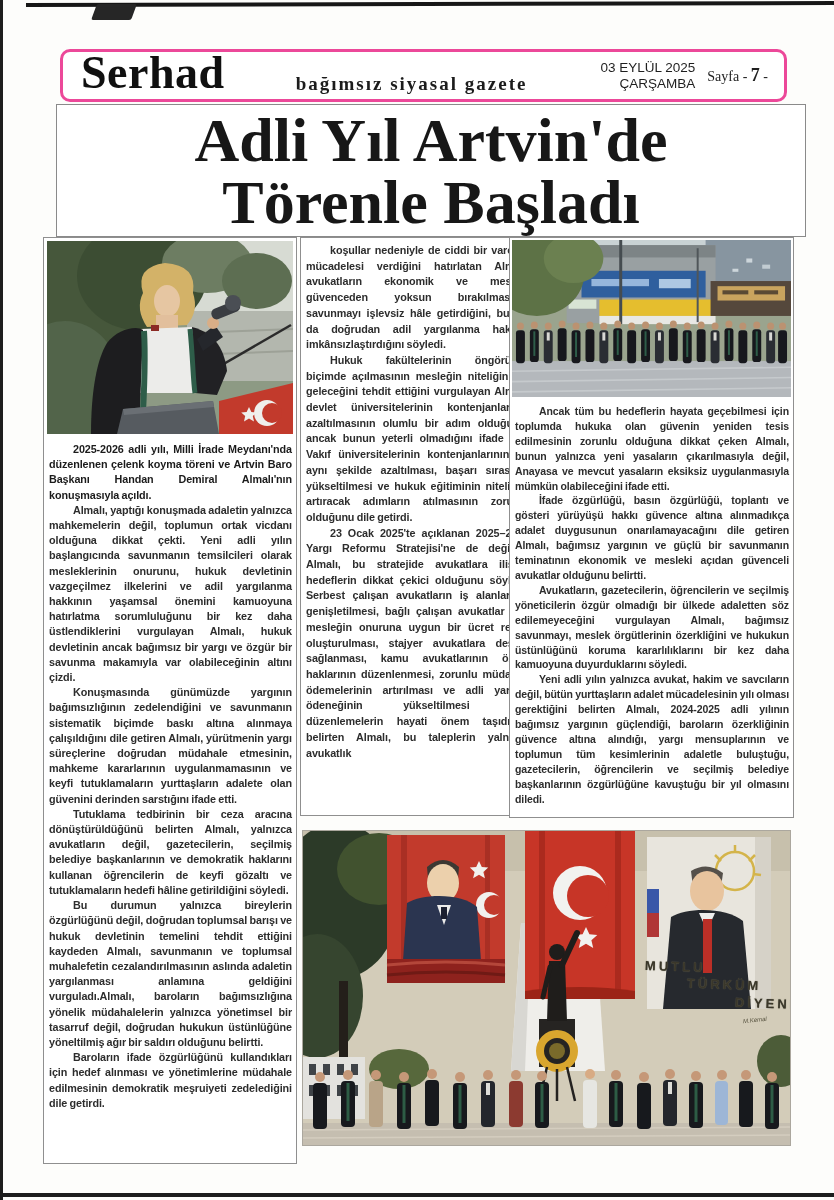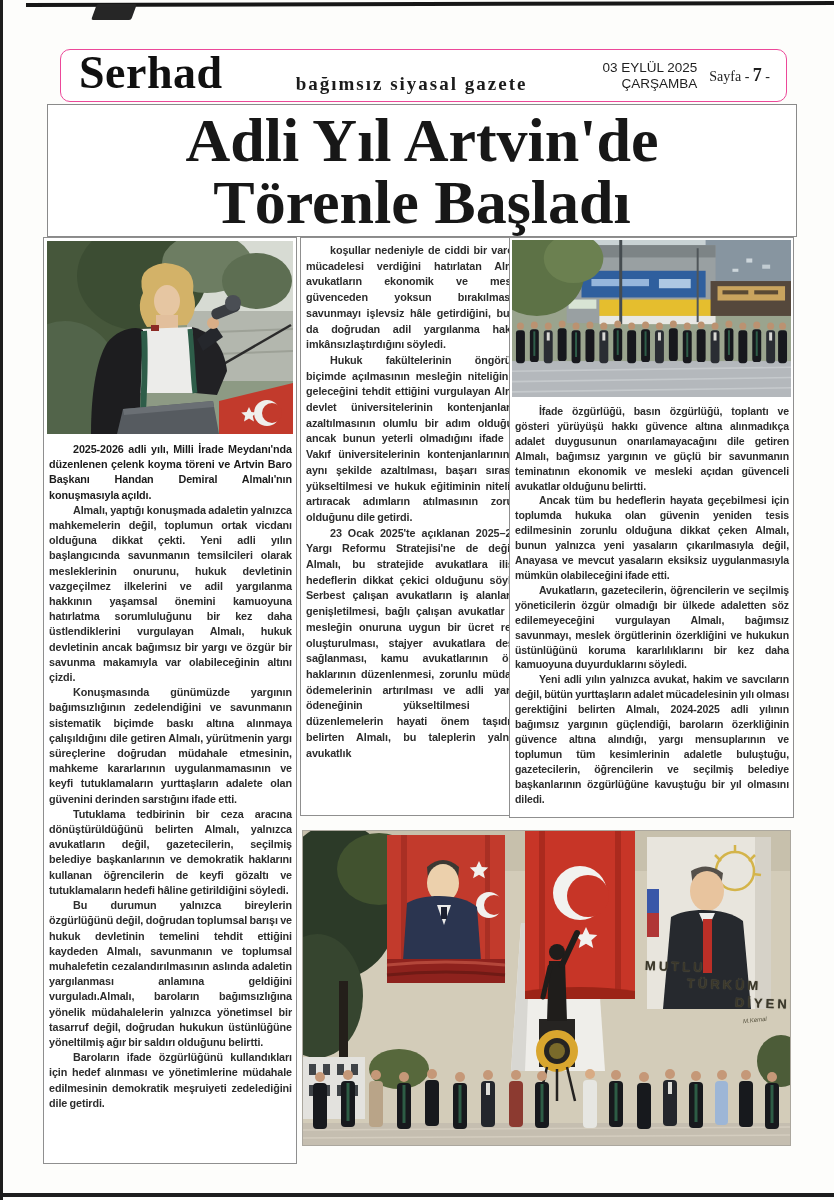--- a/index.html
+++ b/index.html
@@ -7,32 +7,32 @@
           font-family:"Liberation Sans", sans-serif; overflow:hidden; }
 
   
   .scan-top    { position:absolute; left:26px; top:2px; width:808px; height:4px; background:#171717; transform:rotate(-0.15deg); }
   .scan-blob   { position:absolute; left:94px; top:4px; width:40px; height:16px; background:#262626; transform:skewX(-20deg); border-radius:2px; }
   .scan-left   { position:absolute; left:0; top:0; width:3px; height:1200px; background:#1d1d1d; }
   .scan-bottom { position:absolute; left:0; top:1193px; width:834px; height:4px; background:#1d1d1d; }
 
   
   .masthead { position:absolute; left:60px; top:49px; width:727px; height:53px; background:#fff;
-              border:1px solid #ec4899; border-radius:10px; display:flex; align-items:center; box-sizing:border-box; }
+              border:3px solid #ec4899; border-radius:10px; display:flex; align-items:center; box-sizing:border-box; }
   .mast-title { font-family:"Liberation Serif", serif; font-weight:bold; font-size:46px; line-height:46px;
                 color:#101010; padding:0 10px 6px 18px; letter-spacing:0.5px; }
   .mast-sub   { font-family:"Liberation Serif", serif; font-weight:bold; font-size:19px; color:#1c1c1c;
                 letter-spacing:2px; flex:1; text-align:center; padding-top:16px; }
   .mast-date  { text-align:right; font-size:13.5px; line-height:16px; color:#1f1f1f; padding:0 12px; white-space:nowrap; }
   .mast-page  { font-family:"Liberation Serif", serif; font-size:14px; color:#1f1f1f;
                 padding-right:16px; white-space:nowrap; }
   .mast-page .pgnum { font-weight:bold; font-size:18px; }
 
   
-  .headline-box { position:absolute; left:47px; top:104px; width:750px; height:133px; border:1px solid #8a8a8a;
+  .headline-box { position:absolute; left:56px; top:104px; width:750px; height:133px; border:1px solid #8a8a8a;
                   box-sizing:border-box; display:flex; flex-direction:column; justify-content:center; text-align:center; background:#fff; }
   .headline-line { font-family:"Liberation Serif", serif; font-weight:bold; font-size:62px; line-height:62px;
                    color:#171717; letter-spacing:0px; }
 
   
   .colbox { position:absolute; background:#fff; border:1px solid #8f8f8f; box-sizing:border-box; overflow:hidden; }
   #col1 { left:43px;  top:237px; width:254px; height:927px; }
   #col2 { left:300px; top:237px; width:234px; height:579px; }
   #col3 { left:509px; top:237px; width:285px; height:581px; }
 
@@ -205,22 +205,22 @@
             <use href="#p2c" x="200" y="88"></use>
           <use href="#p2b" x="214" y="86"></use>
             <use href="#p2a" x="228" y="88"></use>
             <use href="#p2b" x="242" y="87"></use>
           <use href="#p2c" x="256" y="88"></use>
             <use href="#p2a" x="268" y="88"></use>
         </g>
       </svg>
     </div>
     <div class="body-text text-c3">
+        <p>Ancak tüm bu hedeflerin hayata geçebilmesi için toplumda hukuka olan güvenin yeniden tesis edilmesinin zorunlu olduğuna dikkat çeken Almalı, bunun yalnızca yeni yasaların çıkarılmasıyla değil, Anayasa ve mevcut yasaların eksiksiz uygulanmasıyla mümkün olabileceğini ifade etti.</p>
         <p>İfade özgürlüğü, basın özgürlüğü, toplantı ve gösteri yürüyüşü hakkı güvence altına alınmadıkça adalet duygusunun onarılamayacağını dile getiren Almalı, bağımsız yargının ve güçlü bir savunmanın teminatının ekonomik ve mesleki açıdan güvenceli avukatlar olduğunu belirtti.</p>
-        <p>Ancak tüm bu hedeflerin hayata geçebilmesi için toplumda hukuka olan güvenin yeniden tesis edilmesinin zorunlu olduğuna dikkat çeken Almalı, bunun yalnızca yeni yasaların çıkarılmasıyla değil, Anayasa ve mevcut yasaların eksiksiz uygulanmasıyla mümkün olabileceğini ifade etti.</p>
         <p>Avukatların, gazetecilerin, öğrencilerin ve seçilmiş yöneticilerin özgür olmadığı bir ülkede adaletten söz edilemeyeceğini vurgulayan Almalı, bağımsız savunmayı, meslek örgütlerinin özerkliğini ve hukukun üstünlüğünü koruma kararlılıklarını bir kez daha kamuoyuna duyurduklarını söyledi.</p>
         <p>Yeni adli yılın yalnızca avukat, hakim ve savcıların değil, bütün yurttaşların adalet mücadelesinin yılı olması gerektiğini belirten Almalı, 2024-2025 adli yılının bağımsız yargının güçlendiği, baroların özerkliğinin güvence altına alındığı, yargı mensuplarının ve toplumun tüm kesimlerinin adaletle buluştuğu, gazetecilerin, öğrencilerin ve seçilmiş belediye başkanlarının özgürlüğüne kavuştuğu bir yıl olmasını diledi.</p>
       </div>
   </div>
 
   <div id="bottom-photo">
     <svg viewBox="0 0 487 314" preserveAspectRatio="none">
       <defs>
         <g id="p3a">
             <circle cx="7" cy="-6" r="5" fill="#c59878"></circle>

